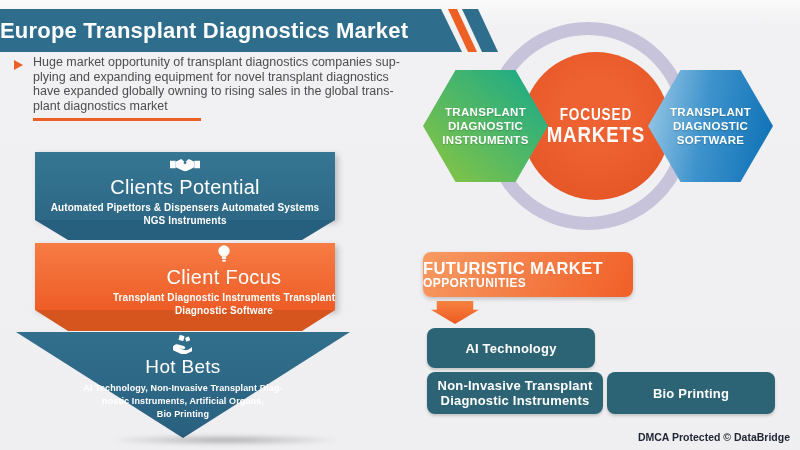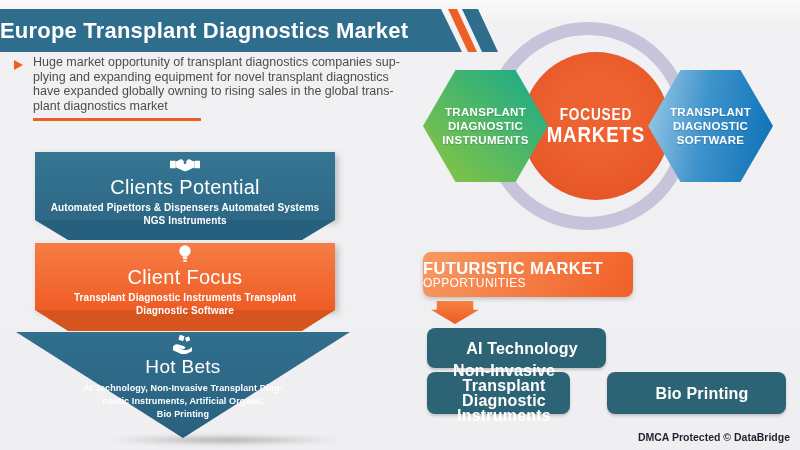--- a/index.html
+++ b/index.html
@@ -67,54 +67,53 @@
     clip-path:polygon(0 0,100% 0,89% 100%,11% 100%);}
   .tier3-triangle{left:16px;top:332px;width:334px;height:106px;
     background:linear-gradient(180deg,#316f8d,#2a6080);
     clip-path:polygon(0 0,100% 0,50% 100%);
     filter:drop-shadow(2px 3px 3px rgba(30,30,30,.25));}
   .ground-shadow{left:105px;top:435px;width:240px;height:10px;border-radius:50%;
     background:radial-gradient(ellipse at center,rgba(0,0,0,.30),rgba(0,0,0,0) 70%);
     filter:blur(2px);}
   .tier-content{display:flex;flex-direction:column;align-items:center;text-align:center;color:#fff;z-index:4;}
   .tier1-content{left:35px;top:154px;width:300px;}
-  .tier2-content{left:35px;top:244px;width:300px;}
+  .tier2-content{left:35px;top:244px;width:300px;padding-left:39px;}
   .tier3-content{left:33px;top:334px;width:300px;}
   .tier-heading{font-size:20px;font-weight:400;letter-spacing:.3px;line-height:24px;margin-top:1px;}
   .tier-detail{font-size:10px;font-weight:600;line-height:13px;margin-top:2px;letter-spacing:.1px;}
   .tier3-content .tier-heading{font-size:19px;}
   .tier3-content .tier-detail{transform:scaleX(.95);font-size:9.5px;}
   .icon-slot{height:20px;display:flex;align-items:center;justify-content:center;}
 
   
   .fmo-banner{
     left:423px;top:252px;width:210px;height:45px;border-radius:8px;
     background:linear-gradient(120deg,#f89a63,#f15f27);
     display:flex;flex-direction:column;justify-content:center;box-sizing:border-box;
     box-shadow:0 2px 4px rgba(0,0,0,.2);color:#fff;
   }
   .fmo-line1{font-size:16.5px;font-weight:bold;letter-spacing:.4px;line-height:18px;}
-  .fmo-line2{font-size:12px;font-weight:normal;letter-spacing:.4px;line-height:13px;}
+  .fmo-line2{font-size:12px;font-weight:bold;letter-spacing:.4px;line-height:13px;}
   .fmo-arrow{left:431px;top:301px;width:48px;height:23px;
     background:linear-gradient(180deg,#f5823f,#ee5a22);
     clip-path:polygon(12% 0,88% 0,88% 38%,100% 38%,50% 100%,0 38%,12% 38%);}
   .opp-box{
     position:absolute;background:#2d6475;border-radius:8px;color:#fff;
     display:flex;align-items:center;justify-content:center;text-align:center;
-    font-size:16px;font-weight:600;line-height:15px;letter-spacing:.2px;
+    font-size:13px;font-weight:600;line-height:15px;letter-spacing:.2px;
     box-shadow:0 2px 3px rgba(0,0,0,.18);
-    padding-left:11px;
   }
   .opp-box::before{
     content:"";position:absolute;left:-4px;top:5px;width:100%;height:100%;
     border:1.5px solid #ec6f3a;border-radius:9px;z-index:-1;
   }
   .opp-1{left:427px;top:328px;width:168px;height:40px;}
   .opp-2{left:607px;top:328px;width:168px;height:40px;}
-  .opp-3{left:427px;top:372px;width:132px;height:42px;text-align:center;}
+  .opp-3{left:427px;top:372px;width:176px;height:42px;text-align:center;}
   .opp-4{left:607px;top:372px;width:168px;height:42px;}
 
   .watermark{right:10px;top:431px;font-size:10.5px;font-weight:bold;color:#1e2433;}
 </style>
 </head>
 <body>
 
 <div id="stage">
 
   <div class="abs header-banner">

